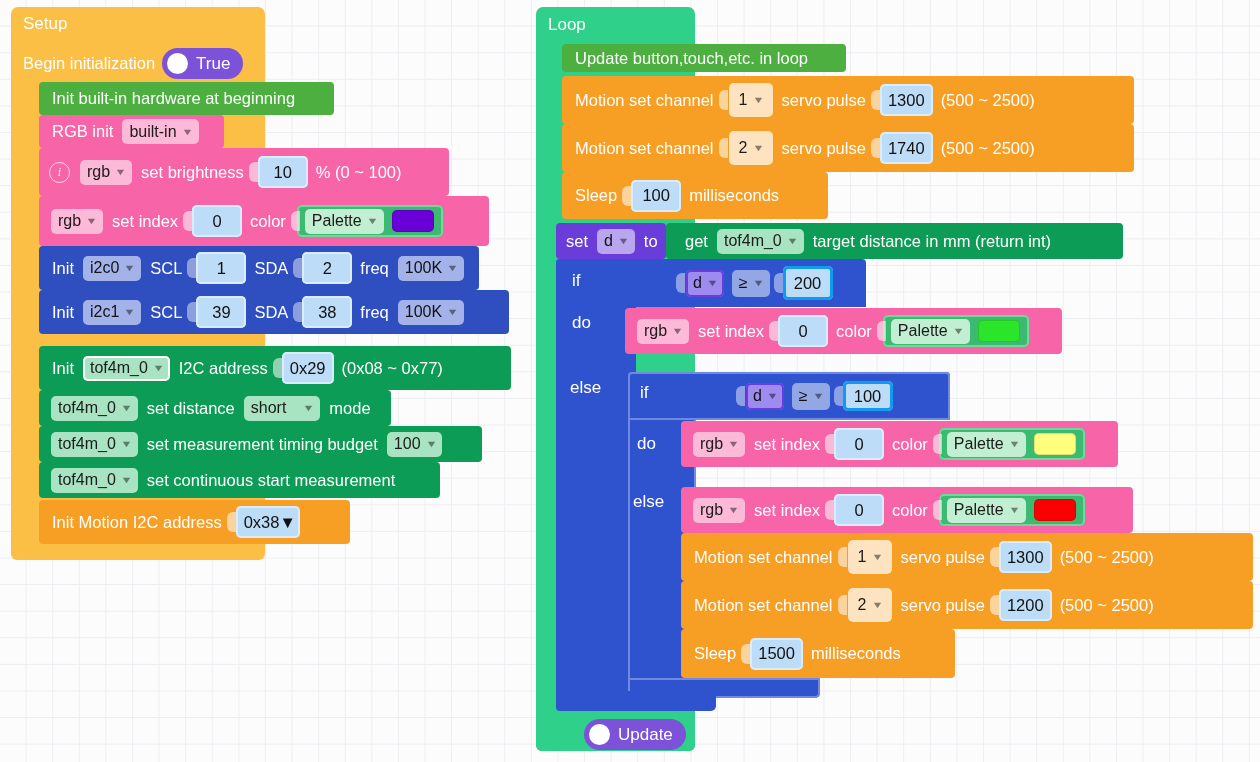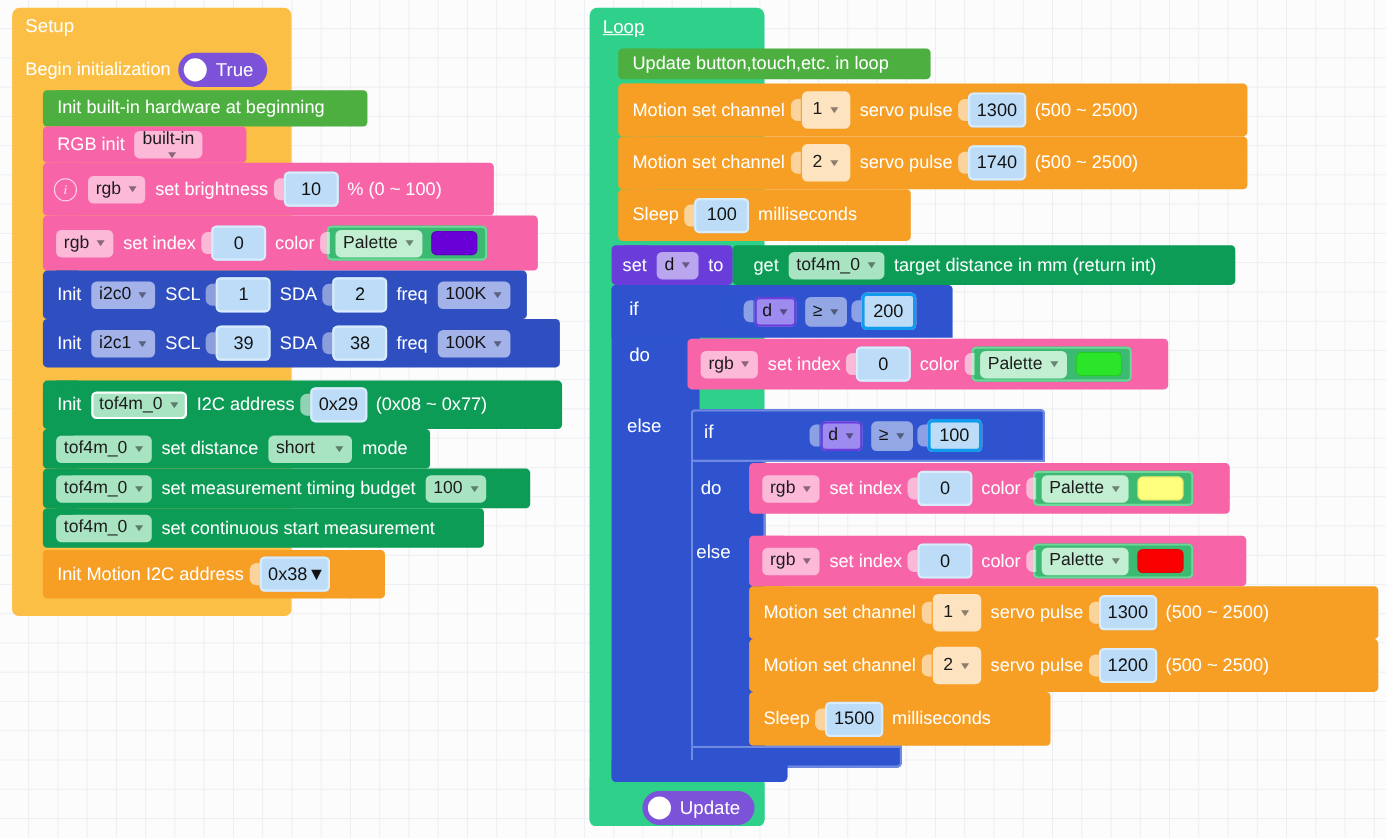--- a/index.html
+++ b/index.html
@@ -119,21 +119,21 @@
     <span>True</span>
   </span>
 </div>
 
 <div class="row notch" style="left:39px;top:82px;width:295px;height:33px;background:#4caf3f;">
   <span class="lbl">Init built-in hardware at beginning</span>
 </div>
 
 <div class="row notch" style="left:39px;top:115px;width:185px;height:33px;background:#f765a8;">
   <span class="lbl">RGB init</span>
-  <span class="chip" style="background:#fcb9d8;flex-direction:column;">
+  <span class="chip" style="background:#fcb9d8;">
     <span>built-in</span>
     <span class="car">▼</span>
   </span>
 </div>
 
 <div class="row notch" style="left:39px;top:148px;width:410px;height:48px;background:#f765a8;">
   <span class="infoicon">i</span>
   <span class="chip" style="background:#fcb9d8;">
     <span>rgb</span>
     <span class="car">▼</span>
@@ -249,21 +249,21 @@
 <div class="row notch" style="left:39px;top:500px;width:311px;height:44px;background:#f79e24;">
   <span class="lbl">Init Motion I2C address</span>
   <span class="plug"></span>
   <span class="num" style="padding-right:4px;">
     <span>0x38</span>
     <span class="car">▼</span>
   </span>
 </div>
 
 <div class="hat" style="left:536px;top:7px;width:159px;height:744px;background:#2fd08a;"></div>
-<div style="position:absolute;left:548px;top:15px;color:#fff;font-size:17px;text-decoration:underline;">Loop</div>
+<div style="position:absolute;left:548px;top:15px;color:#fff;font-size:17px;">Loop</div>
 <div style="position:absolute;left:536px;top:707px;width:159px;height:44px;background:#2fd08a;border-radius:0 6px 6px 6px;"></div>
 
 <div class="row notch" style="left:562px;top:44px;width:284px;height:28px;background:#4caf3f;">
   <span class="lbl">Update button,touch,etc. in loop</span>
 </div>
 
 <div class="row notch" style="left:562px;top:76px;width:572px;height:48px;background:#f79e24;">
   <span class="lbl">Motion set channel</span>
   <span class="plug"></span>
   <span class="chip" style="background:#fde3c0;height:34px;min-width:44px;">

